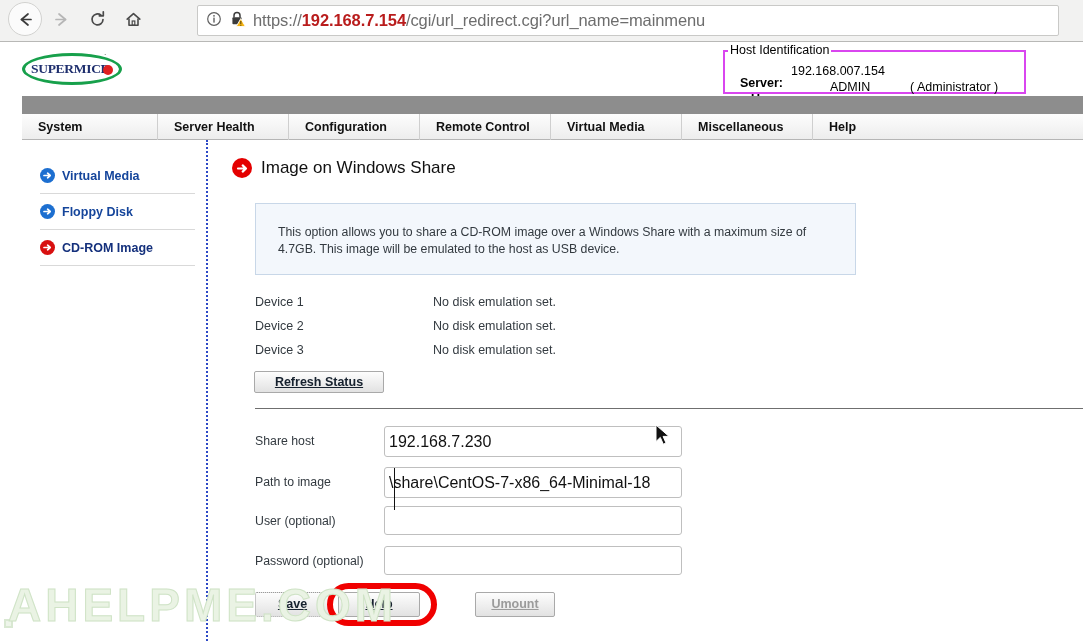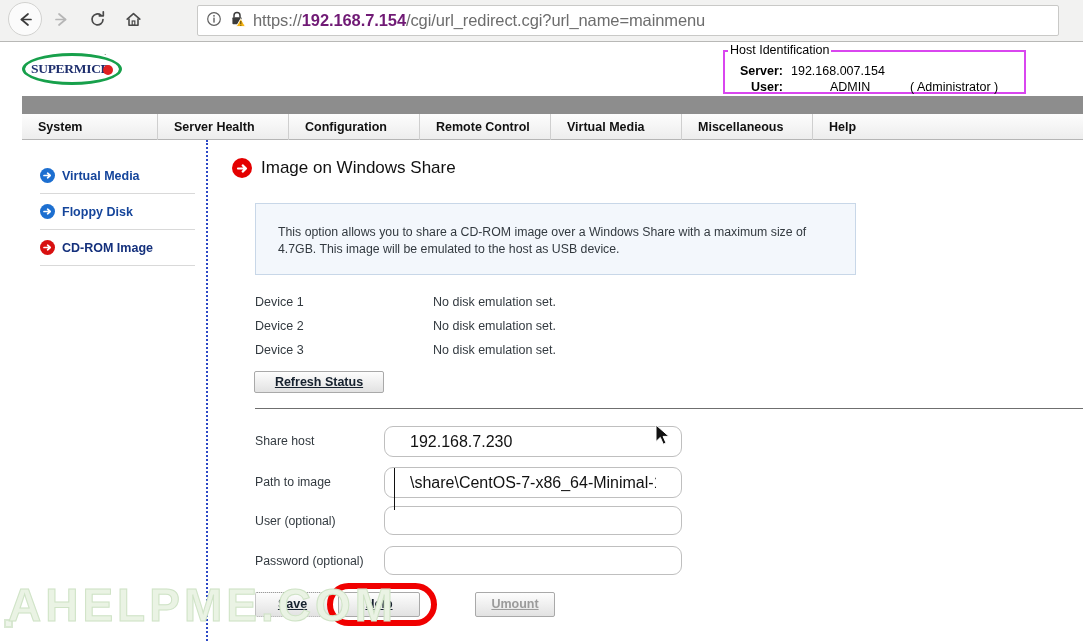--- a/index.html
+++ b/index.html
@@ -39,21 +39,21 @@
     display: flex; align-items: center;
     padding: 0 8px;
     gap: 7px;
   }
   #url-text {
     font-size: 16.5px;
     color: #6d6d6d;
     white-space: nowrap;
     letter-spacing: -0.1px;
   }
-  #url-text .host { color: #701a75; font-weight: bold; }
+  #url-text .host { color: #b91c1c; font-weight: bold; }
   #url-text .rest { color: #6d6d6d; }
 
   
   #ipmi-header {
     position: absolute; left: 0; top: 42px;
     width: 1083px; height: 54px;
     background: #ffffff;
   }
   #logo {
     position: absolute; left: 22px; top: 7px;
@@ -95,21 +95,21 @@
     background: #ffffff;
     font-size: 12.5px;
     color: #000;
     padding: 0 2px;
   }
   #host-id .row {
     position: absolute;
     font-size: 12.5px; color: #000;
     white-space: nowrap;
   }
-  #host-id .lab { font-weight: bold; position: absolute; text-align: right; width: 58px; }
+  #host-id .lab { font-weight: bold; position: absolute; text-align: right; width: 58px; margin-top: 12px; }
   #host-id .row1 { left: 0; top: 12px; }
   #host-id .row2 { left: 0; top: 28px; }
   #host-id .val { position: absolute; left: 66px; }
   #host-id .val2 { position: absolute; left: 105px; }
   #host-id .val3 { position: absolute; left: 185px; }
 
   
   #menu-band {
     position: absolute; left: 0; top: 96px;
     width: 1083px; height: 18px;
@@ -218,26 +218,26 @@
 
   .frow { position: absolute; left: 47px; }
   .frow .flabel {
     position: absolute; left: 0; top: 8px;
     font-size: 12.3px; color: #333a40; white-space: nowrap;
   }
   .frow input {
     position: absolute; left: 129px; top: 0;
     width: 298px; height: 31px;
     border: 1px solid #bfbfbf;
-    border-radius: 9px;
+    border-radius: 3px;
     background: #ffffff;
     font-family: "Liberation Sans", sans-serif;
     font-size: 16px;
     color: #111;
-    padding: 0 25px;
+    padding: 0 4px;
     outline: none;
   }
   .frow input.small { height: 29px; }
 
   #caret {
     position: absolute; left: 394px; top: 468px;
     width: 1px; height: 42px;
     background: #111;
   }
 

